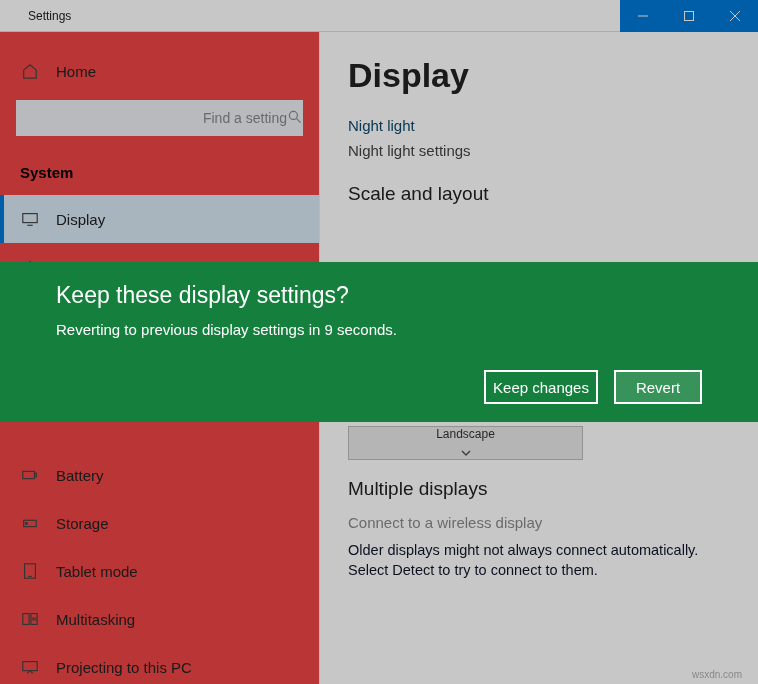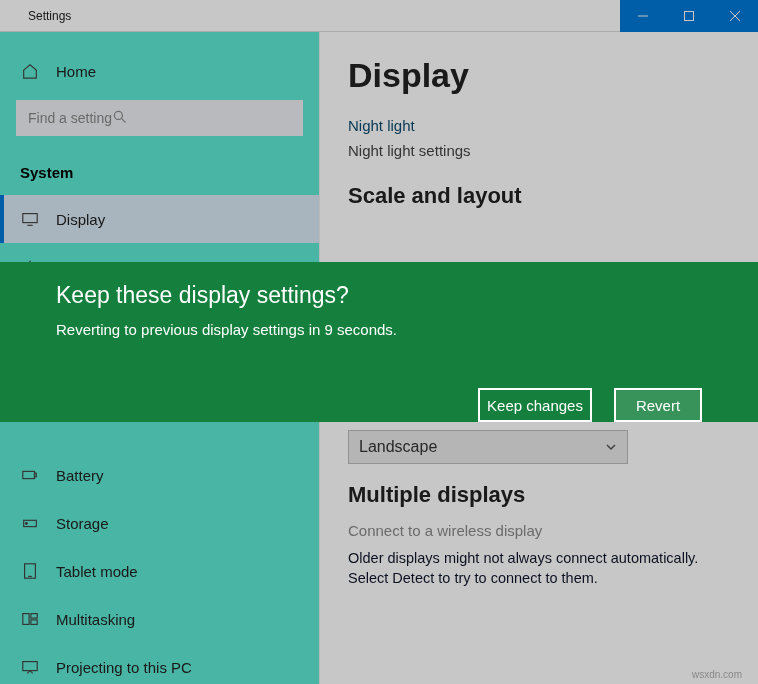--- a/index.html
+++ b/index.html
@@ -6,50 +6,50 @@
   body { width: 758px; height: 684px; background: #fff; overflow: hidden; position: relative; }
 
   .titlebar { height: 32px; display: flex; align-items: center; border-bottom: 1px solid #ddd; background:#fff; }
   .titlebar .title { font-size: 12px; padding-left: 28px; color:#222; flex:1; }
   .win-controls { display:flex; height:100%; }
   .win-btn { width:46px; height:32px; display:flex; align-items:center; justify-content:center; background:#0078d7; color:#fff; }
   .win-btn svg { width:10px; height:10px; stroke:#fff; fill:none; stroke-width:1; }
 
   .app { display:flex; height:652px; }
 
-  .sidebar { width:320px; background:#5eead4; padding-top:20px; border-right:1px solid #eee; }
+  .sidebar { width:320px; background:#ef4444; padding-top:20px; border-right:1px solid #eee; }
   .home-row { display:flex; align-items:center; padding:10px 20px; color:#222; font-size:15px; }
   .home-row .ico { width:20px; margin-right:16px; display:flex; justify-content:center; }
-  .search-box { margin:10px 16px 18px; height:36px; background:#eceff3; display:flex; align-items:center; padding:0 12px; font-size:14px; color:#888; justify-content:flex-start;}
+  .search-box { margin:10px 16px 18px; height:36px; background:#eceff3; display:flex; align-items:center; padding:0 0; font-size:14px; color:#888; justify-content:flex-end;}
   .section-hdr { font-weight:600; font-size:15px; padding:10px 20px 14px; }
   .nav-item { display:flex; align-items:center; height:48px; padding:0 20px; font-size:15px; color:#222; }
   .nav-item .ico { width:20px; margin-right:16px; color:#333; display:flex; justify-content:center;}
   .nav-item.selected { background:#d9e8f4; border-left:4px solid #0078d7; padding-left:16px; }
 
   .content { flex:1; padding:24px 28px 0; color:#222; }
   .content h1 { font-size:34px; font-weight:600; margin-bottom:22px; }
   .label { font-size:15px; color:#0c4a6e; margin-bottom:8px; }
   .toggle-row { display:flex; align-items:center; margin-bottom:14px; }
   .toggle { width:40px; height:20px; border:1px solid #111; border-radius:10px; position:relative; margin-right:12px; }
   .toggle::after { content:""; position:absolute; width:10px; height:10px; background:#111; border-radius:50%; top:4px; left:4px; }
   .link { color:#0067c0; font-size:15px; margin:6px 0 24px; }
-  h2 { font-size:22px; font-weight:700; margin:8px 0 14px; }
-  .dropdown { width:280px; height:34px; background:#e8e8e8; border:1px solid #bbb; display:flex; align-items:center; justify-content:space-between; padding:0 10px; font-size:16px; color:#333; margin-bottom:18px; }
+  h2 { font-size:19px; font-weight:400; margin:8px 0 14px; }
+  .dropdown { width:235px; height:34px; background:#e8e8e8; border:1px solid #bbb; display:flex; align-items:center; justify-content:space-between; padding:0 10px; font-size:12px; color:#333; margin-bottom:18px;flex-direction:column; }
   .gap { height:130px; } 
   .body-text { font-size:14.5px; color:#0f172a; line-height:1.35; margin-top:6px; }
 
   
   .dim { position:absolute; inset:0; background:rgba(0,0,0,0.22); }
   .dim-top { top:0; height:262px; }
   .dim-bottom { top:422px; bottom:0; height:auto; }
 
   .modal { position:absolute; left:0; right:0; top:262px; height:160px; background:#15803d; color:#fff; padding:20px 56px 0; }
   .modal h3 { font-size:23px; font-weight:400; margin-bottom:12px; }
   .modal p { font-size:15px; }
-  .modal-buttons { position:absolute; right:56px; bottom:0; display:flex; gap:22px; }
+  .modal-buttons { position:absolute; right:56px; bottom:18px; display:flex; gap:16px; }
   .mbtn { border:2px solid #fff; color:#fff; background:transparent; font-size:15px; width:114px; height:34px; display:flex; align-items:center; justify-content:center; }
   .mbtn.revert { width:88px; background:rgba(255,255,255,0.15); }
 
   .watermark { position:absolute; right:16px; bottom:4px; font-size:10px; color:#888; }
 
   .chev { width:12px; height:12px; }
   .ico svg { width:18px; height:18px; stroke:#444; fill:none; stroke-width:1.3; }
 </style>
 </head>
 <body>

